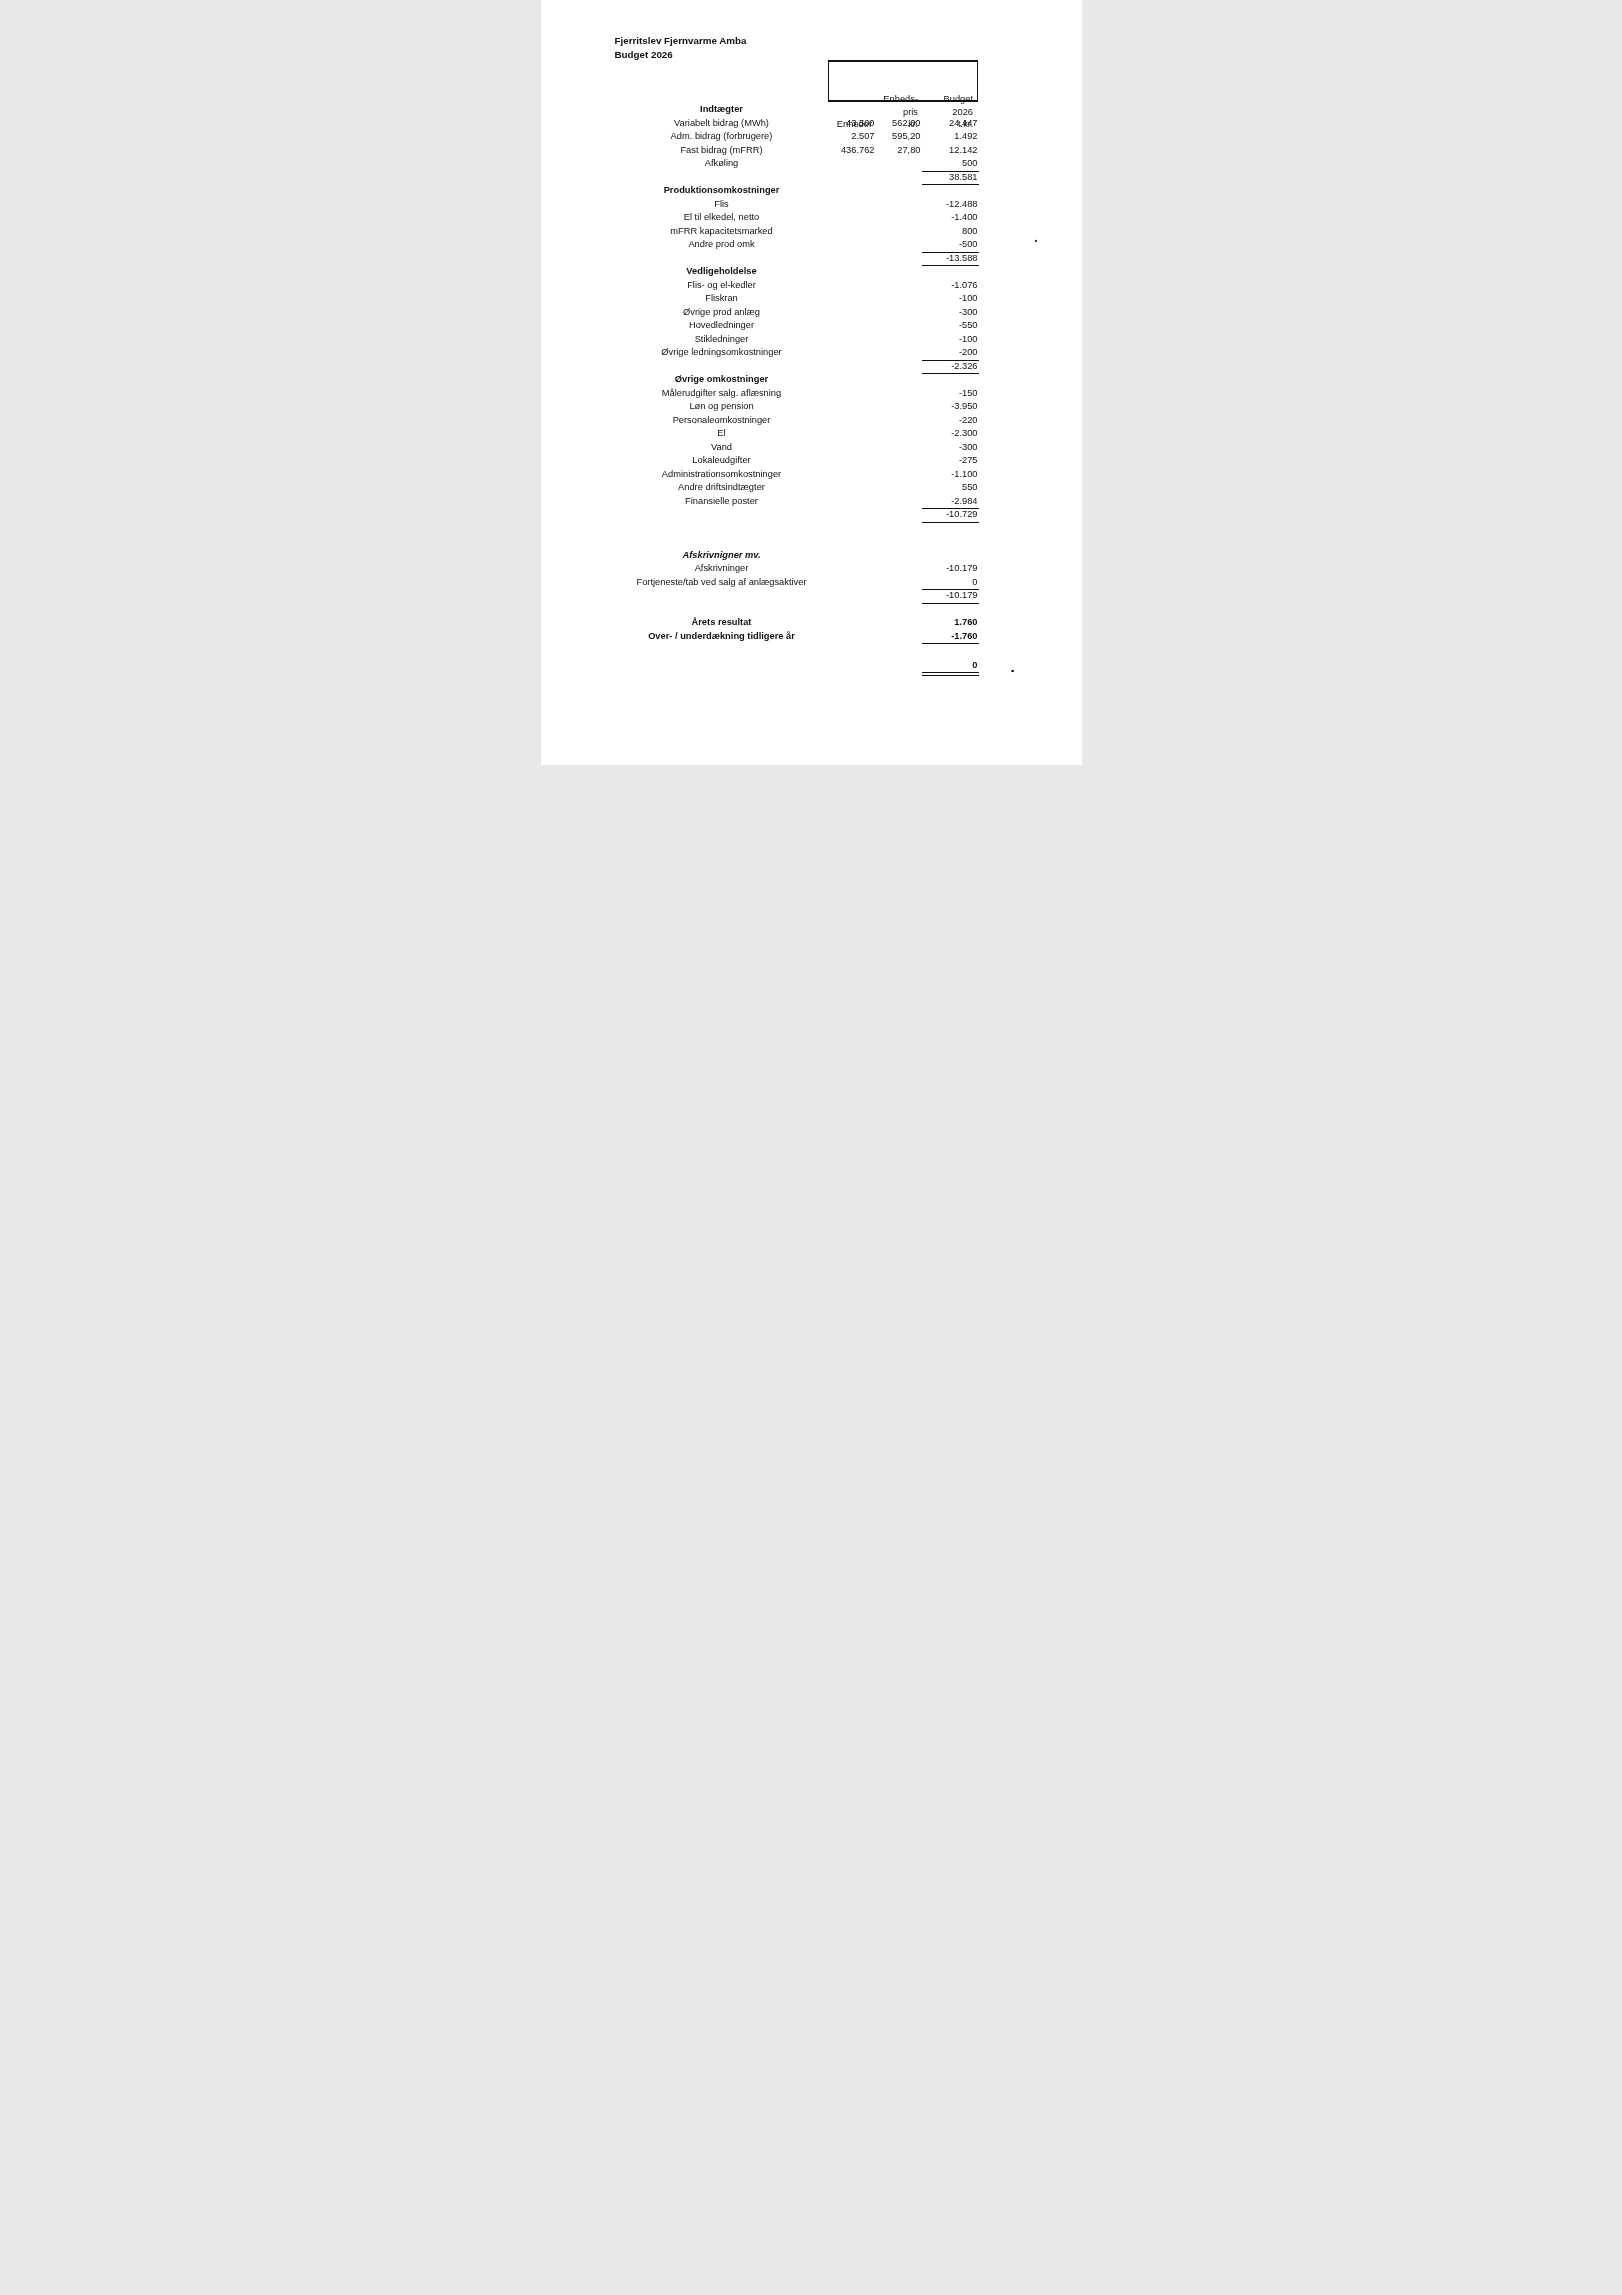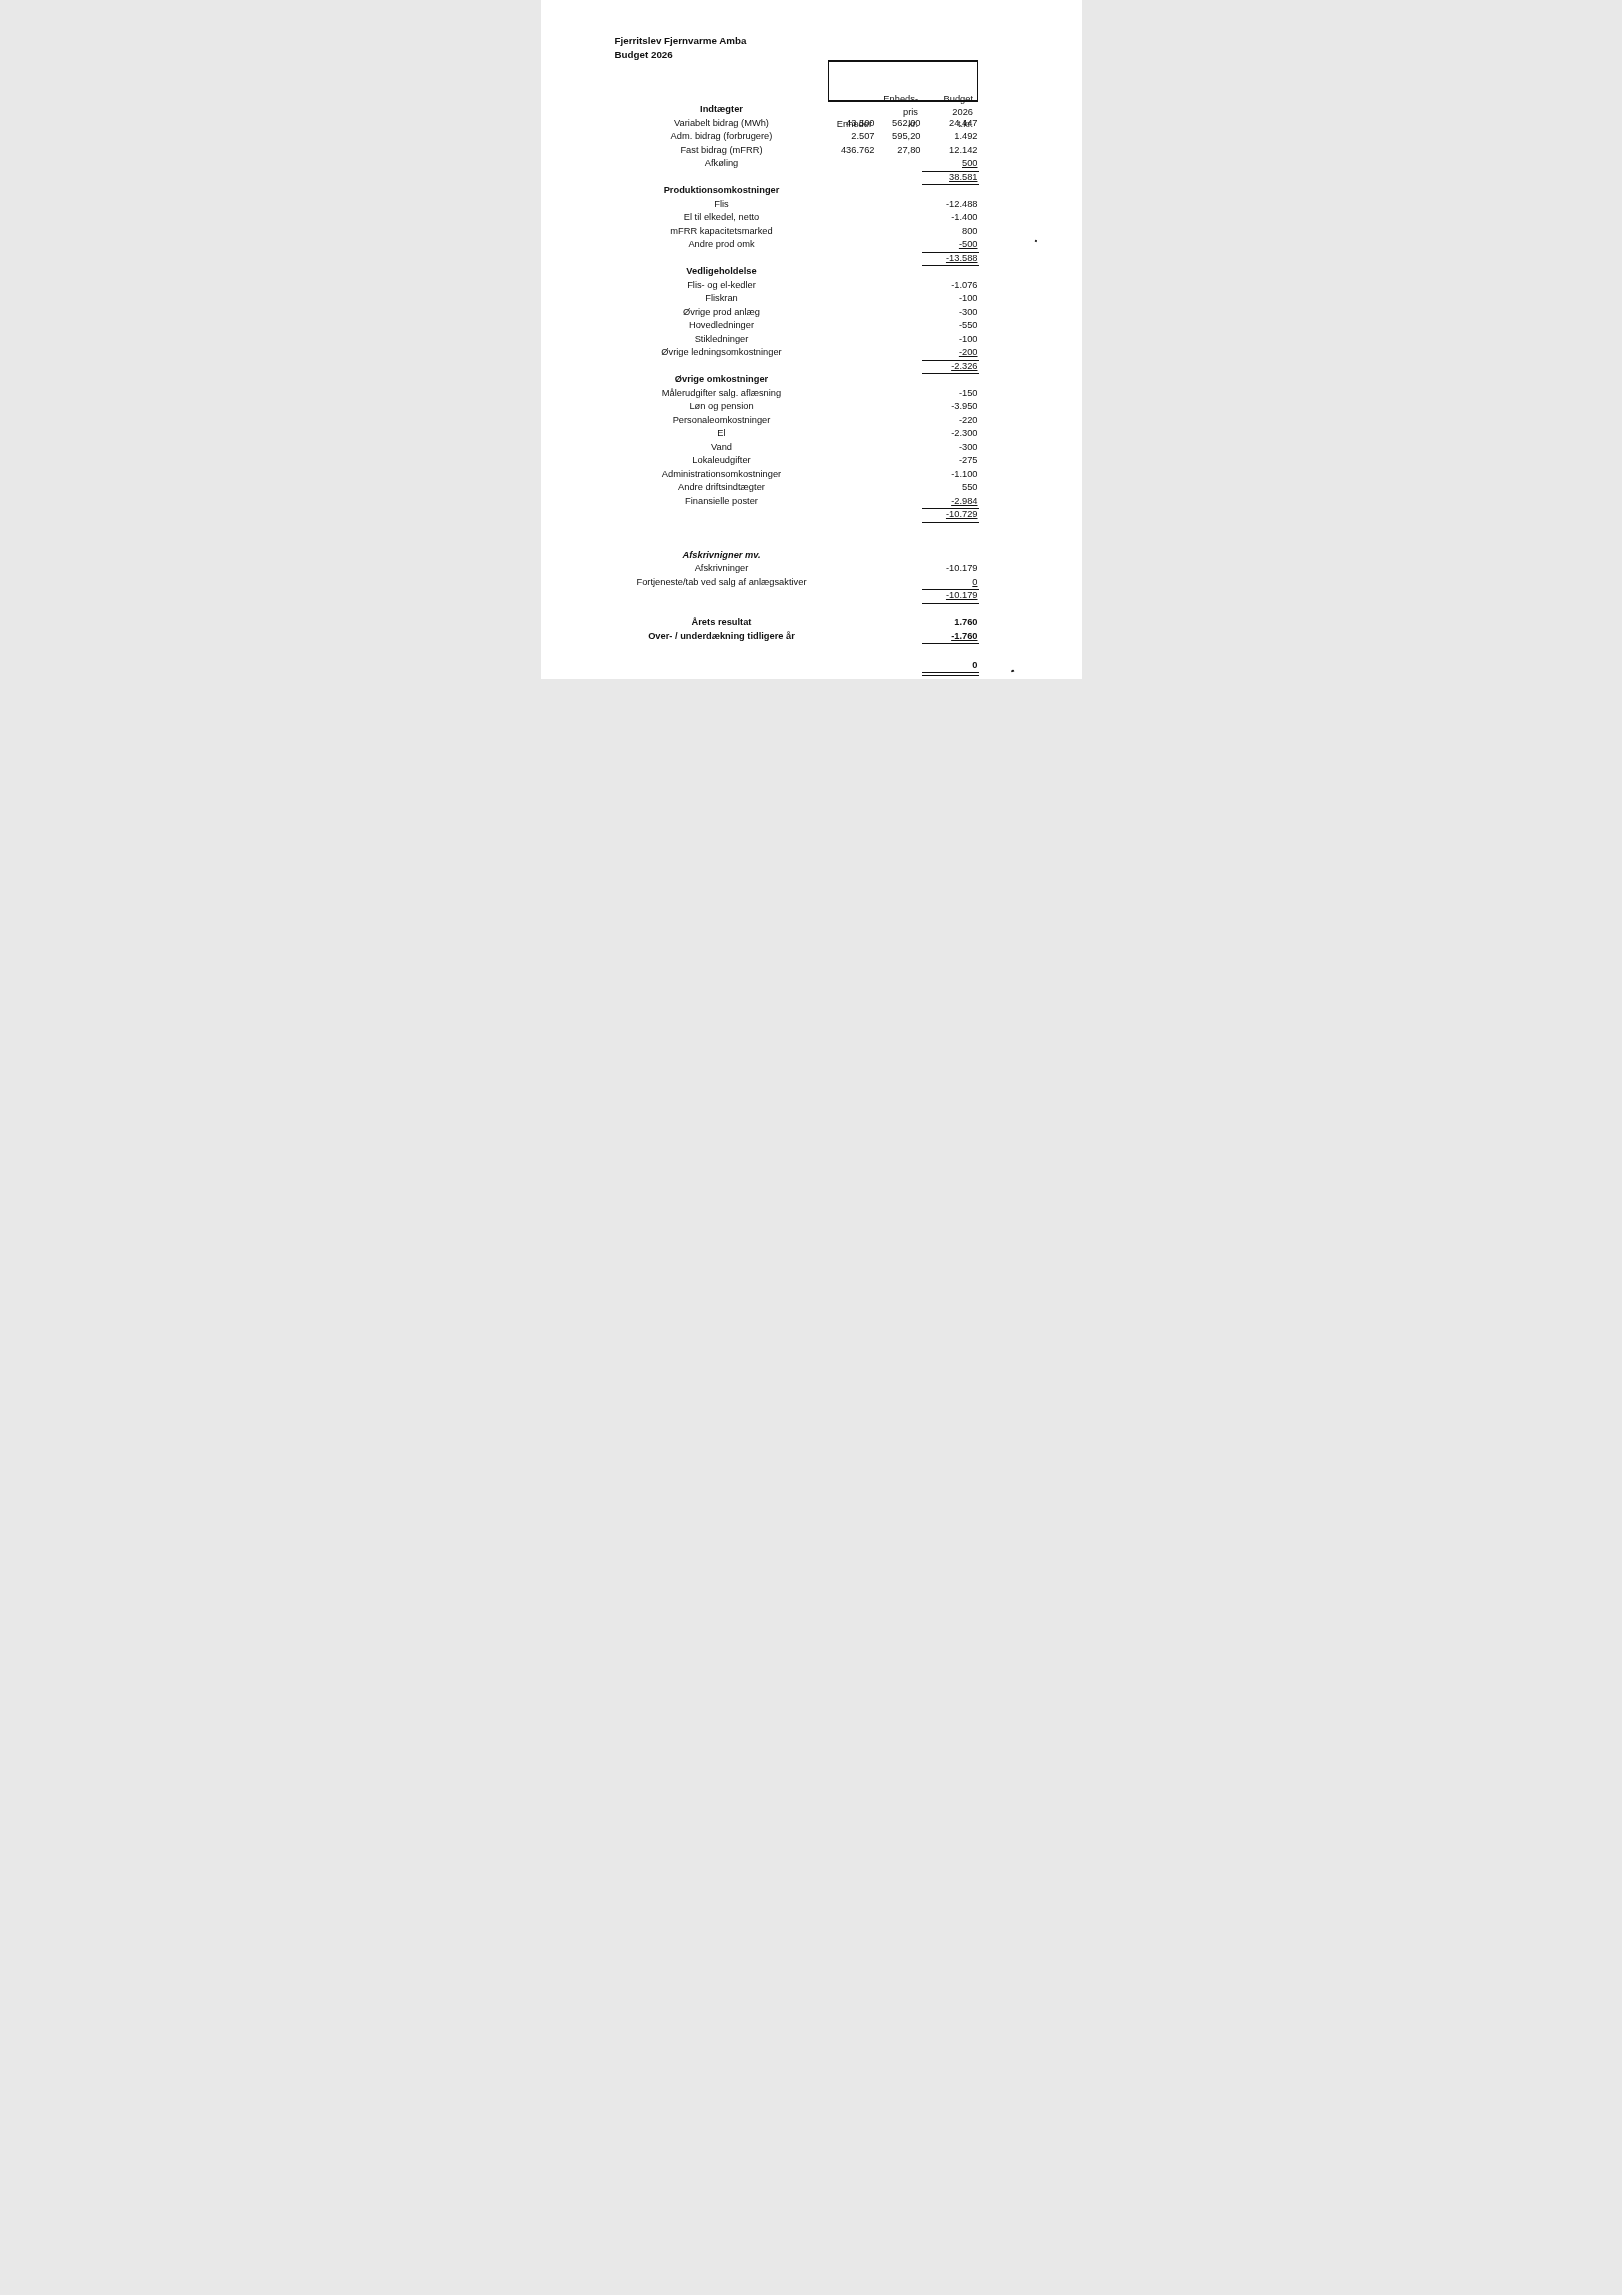--- a/index.html
+++ b/index.html
@@ -1,19 +1,19 @@
 <!DOCTYPE html>
 <html style="font-size:7.9px"><head>
 <meta charset="utf-8">
 <style>
   html, body { margin: 0; padding: 0; background: #e8e8e8; }
   .page {
     position: relative;
     width: 541px;
-    height: 679px;
+    height: 765px;
     margin: 0 auto;
     background: #ffffff;
     color: #111111;
     font-family: "Liberation Sans", "DejaVu Sans", sans-serif;
     overflow: hidden;
   }
   .doc-title {
     position: absolute;
     left: 74px;
     top: 34px;
@@ -56,21 +56,21 @@
   }
   .row {
     display: grid;
     grid-template-columns: 214px 47px 46px 57px;
     height: 13.5px;
     line-height: 13.5px;
   }
   .row .label { text-align: center; white-space: nowrap; }
   .row .num  { text-align: right; padding-right: 1px; white-space: nowrap; }
   .row.bold  { font-weight: bold; }
-  .row .num.rule    { border-bottom: 1.5px solid #111; box-sizing: border-box; text-decoration: underline; }
+  .row .num.rule    { border-bottom: 1.5px solid #111; box-sizing: border-box; }
   .row .num.dblrule { border-bottom: 4.4px double #111; box-sizing: border-box; }
   
   .speck {
     position: absolute;
     background: #1a1a1a;
     border-radius: 0.5px;
   }
   .speck-1 { left: 494px; top: 240px; width: 2px; height: 1.5px; transform: rotate(20deg); }
   .speck-2 { left: 470px; top: 670px; width: 2.9px; height: 1.5px; transform: rotate(-18deg); border-radius: 1px 1px 0 1px; }
 </style>

